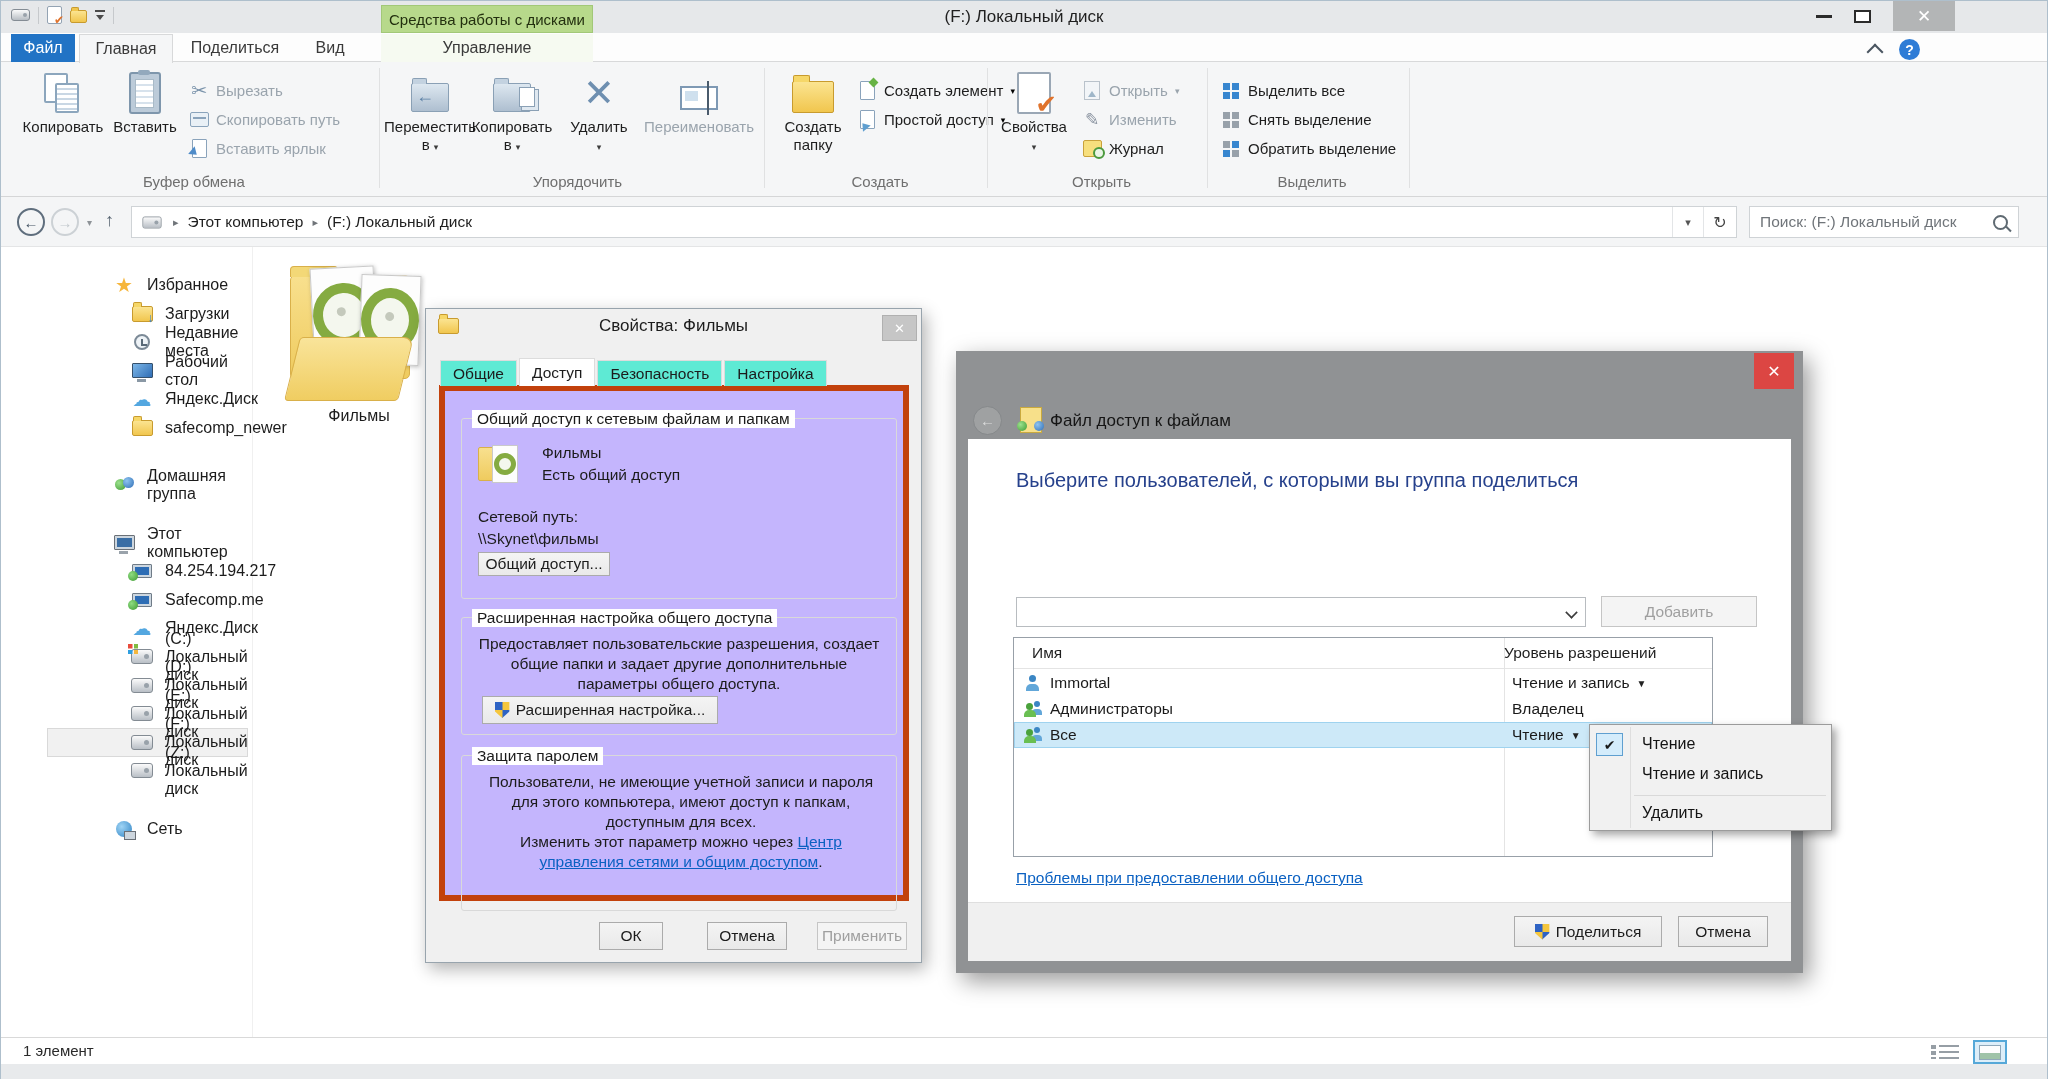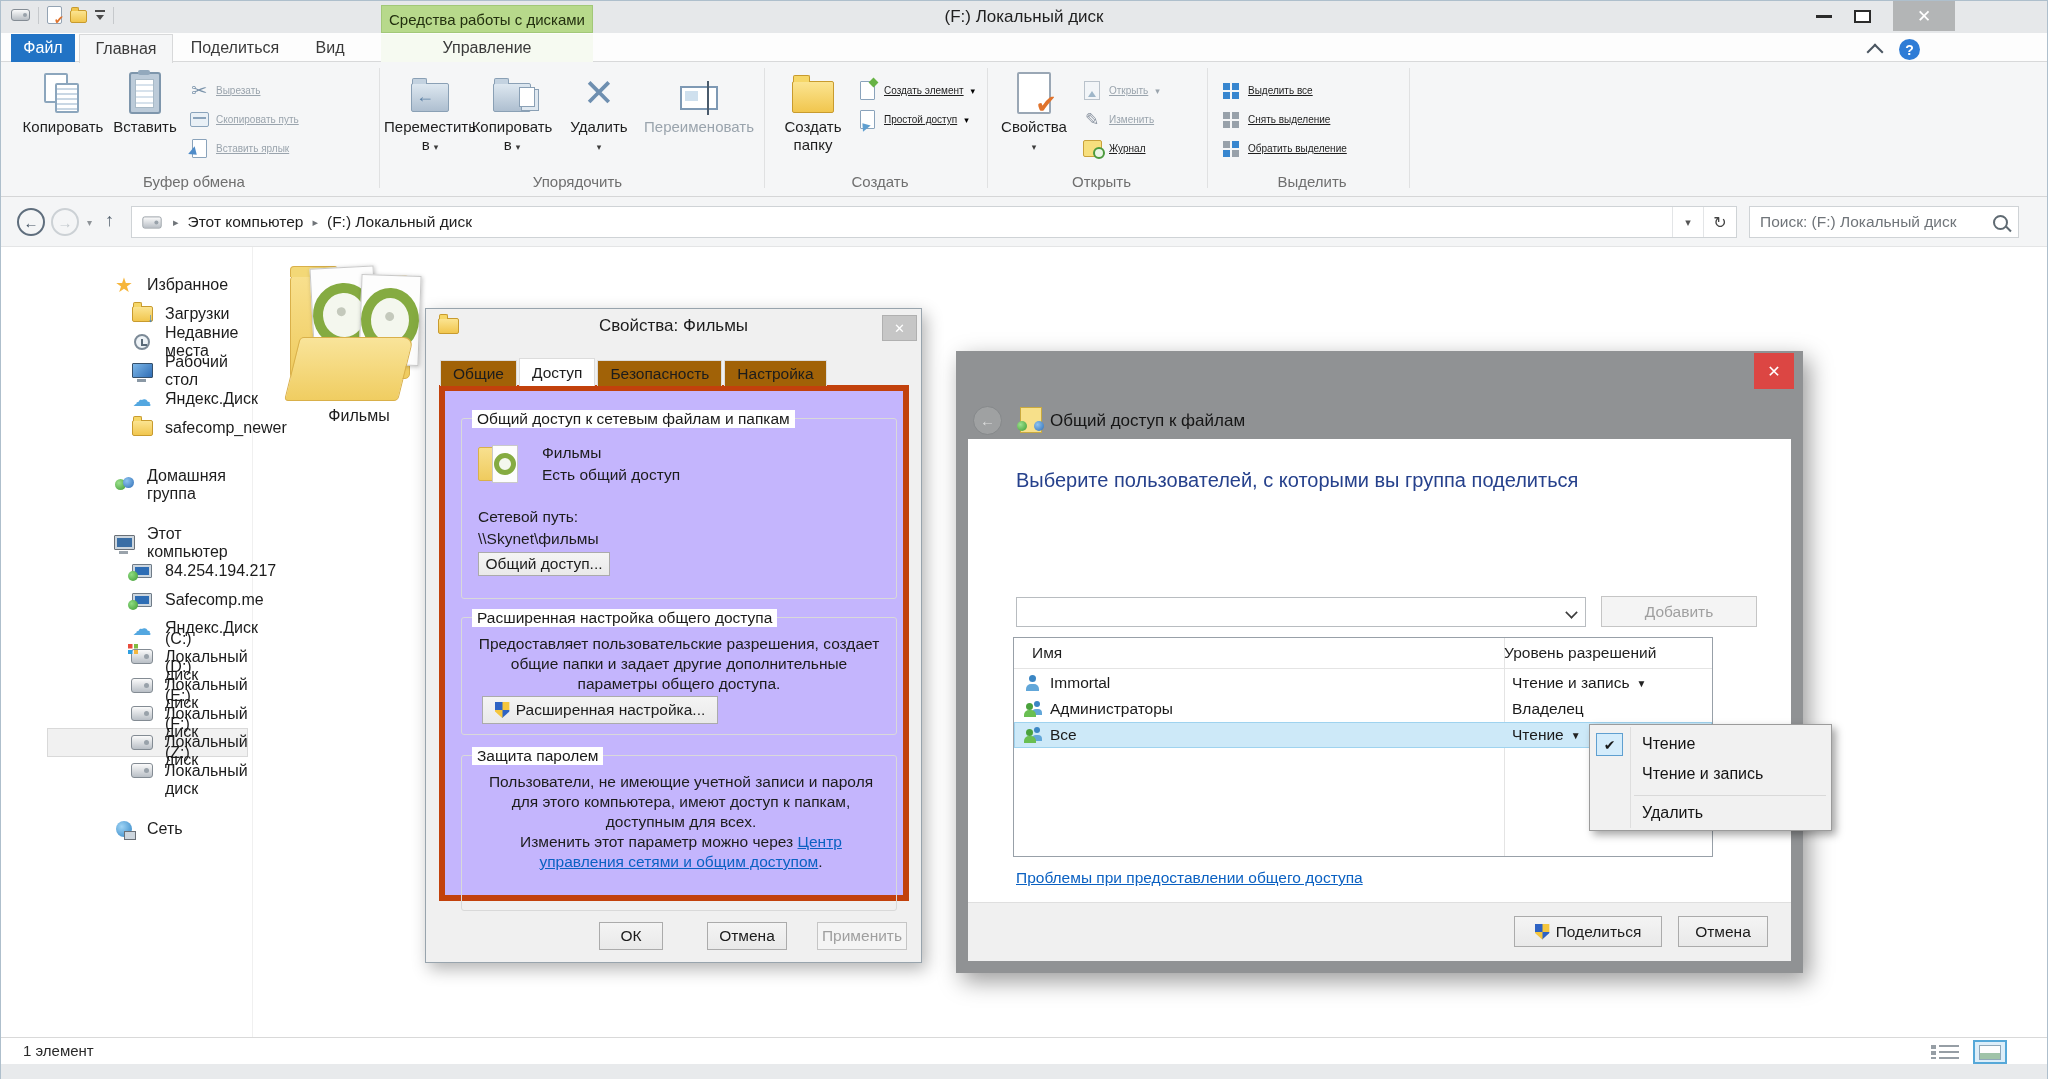--- a/index.html
+++ b/index.html
@@ -38,21 +38,21 @@
   .ribbon{position:absolute;left:0;top:61px;right:0;height:135px;background:#f5f6f7;border-bottom:1px solid #d5d6d7;box-sizing:border-box;}
   .rsep{position:absolute;top:6px;height:120px;width:1px;background:#e0e1e2;}
   .rgroup{position:absolute;top:0;height:134px;}
   .glabel{position:absolute;bottom:6px;left:0;right:0;text-align:center;font-size:15px;color:#6f6f6f;}
   .bbtn{position:absolute;top:6px;display:flex;flex-direction:column;align-items:center;}
   .bic{height:50px;display:flex;align-items:center;justify-content:center;position:relative;width:54px;}
   .blab{font-size:15px;line-height:18px;text-align:center;color:#1e1e1e;white-space:nowrap;}
   .blab .arr{font-size:9px;color:#3c3c3c;}
   .scol{position:absolute;top:14px;}
   .sitem{display:flex;align-items:center;height:29px;gap:7px;white-space:nowrap;}
-  .slab{font-size:10px;color:#1e1e1e;text-decoration:underline;}
+  .slab{font-size:15px;color:#1e1e1e;}
   .dis{color:#9aa4ad;}
   .sic{width:20px;height:20px;display:flex;align-items:center;justify-content:center;position:relative;flex:none;}
   
   .ic-copy{position:relative;width:38px;height:40px;}
   .ic-copy::before,.ic-copy::after{content:'';position:absolute;width:20px;height:26px;background:#fff;border:2px solid #8ca6bd;border-radius:2px;}
   .ic-copy::before{left:0;top:0;}
   .ic-copy::after{left:11px;top:10px;background:repeating-linear-gradient(#fff 0 3px,#c9d7e4 3px 5px);}
   .ic-paste{position:relative;width:28px;height:38px;background:#bccbd9;border:2px solid #7e96ac;border-radius:3px;}
   .ic-paste::before{content:'';position:absolute;left:7px;top:-4px;width:12px;height:5px;background:#93a9bd;border-radius:2px;}
   .ic-paste::after{content:'';position:absolute;left:4px;top:5px;width:17px;height:27px;background:repeating-linear-gradient(#fff 0 4px,#d7e2ec 4px 6px);border:1px solid #a9bac7;}
@@ -155,21 +155,21 @@
   .btn{display:flex;align-items:center;justify-content:center;background:linear-gradient(#f4f4f4,#e9e9e9);border:1px solid #ababab;font-size:15.5px;color:#1c1c1c;box-sizing:border-box;gap:6px;}
   .btn.disb{background:#f4f4f4;border-color:#c5c5c5;color:#9f9f9f;}
   .shield{width:15px;height:16px;flex:none;clip-path:polygon(0 0,100% 0,100% 58%,50% 100%,0 58%);background-image:linear-gradient(#2e63c4,#2e63c4),linear-gradient(#f5c63d,#f5c63d),linear-gradient(#f5c63d,#f5c63d),linear-gradient(#2e63c4,#2e63c4);background-size:50% 50%;background-position:left top,right top,left bottom,right bottom;background-repeat:no-repeat;}
   
   .props{position:absolute;left:424px;top:307px;width:497px;height:655px;background:#f0f0f0;border:1px solid #98a4ad;box-sizing:border-box;box-shadow:4px 6px 16px rgba(0,0,0,.3);}
   .p-title{position:absolute;left:0;top:0;right:0;height:34px;display:flex;align-items:center;}
   .p-title .mfold{margin-left:12px;}
   .p-ttext{position:absolute;left:0;right:0;text-align:center;font-size:17px;color:#1c1c1c;}
   .p-close{position:absolute;right:4px;top:6px;width:35px;height:26px;background:#c6c6c6;border:1px solid #b0b0b0;color:#fff;font-size:13px;font-weight:bold;display:flex;align-items:center;justify-content:center;box-sizing:border-box;}
   .p-tabs{position:absolute;left:14px;top:51px;display:flex;z-index:3;}
-  .ptab{height:26px;padding:0 12px;display:flex;align-items:center;font-size:15.5px;color:#1c1c1c;background:#a16207;border:1px solid #dcdcdc;border-bottom:none;margin-right:2px;box-sizing:border-box;}
+  .ptab{height:26px;padding:0 12px;display:flex;align-items:center;font-size:15.5px;color:#1c1c1c;background:#5eead4;border:1px solid #dcdcdc;border-bottom:none;margin-right:2px;box-sizing:border-box;}
   .ptab.act{background:#fff;height:28px;margin-top:-2px;position:relative;}
   .p-panel{position:absolute;left:13px;top:76px;width:470px;height:516px;background:#c4b5fd;border:6px solid #c2410c;box-sizing:border-box;text-align:center;}
   .pgroup{position:absolute;left:16px;width:436px;border:1px solid #d9d9d9;border-radius:3px;box-sizing:border-box;}
   .pglab{position:absolute;top:-9px;left:10px;background:#fff;padding:0 5px;font-size:15.5px;color:#1a1a1a;white-space:nowrap;}
   .ptext{font-size:15.5px;line-height:20px;color:#1c1c1c;}
   .dvdsm{position:relative;width:48px;height:44px;}
   .dvdsm::before{content:'';position:absolute;left:0;top:6px;width:38px;height:32px;background:linear-gradient(#f8e08e,#efcb5e);border:1px solid #d9b04a;border-radius:2px;}
   .dvdsm .dsc{position:absolute;left:14px;top:4px;width:24px;height:36px;background:#fdfdfd;border:1px solid #c9c9c9;display:flex;align-items:center;justify-content:center;}
   .dvdsm .rng{width:12px;height:12px;border-radius:50%;border:5px solid #85ab41;background:#f4f7ee;}
   .plink{color:#0b61c2;text-decoration:underline;cursor:pointer;}
@@ -597,21 +597,21 @@
       </div>
     </div>
     <div class="btn" style="position:absolute;left:173px;top:613px;width:64px;height:28px;">ОК</div>
     <div class="btn" style="position:absolute;left:281px;top:613px;width:80px;height:28px;">Отмена</div>
     <div class="btn disb" style="position:absolute;left:391px;top:613px;width:90px;height:28px;">Применить</div>
   </div>
 
   <div class="share">
     <div class="sh-back">←</div>
     <div class="sh-icon"></div>
-    <div class="sh-title">Общий доступ к файлам</div>
+    <div class="sh-title">Файл доступ к файлам</div>
     <div class="sh-close">✕</div>
     <div class="sh-body">
       <div class="sh-head">Выберите пользователей, с которыми вы группа поделиться</div>
       <div class="sh-combo">
           <span class="cv"></span>
         </div>
       <div class="btn disb sh-add">Добавить</div>
       <div class="sh-table">
         <div class="sh-colsep"></div>
         <div class="sh-thead">

